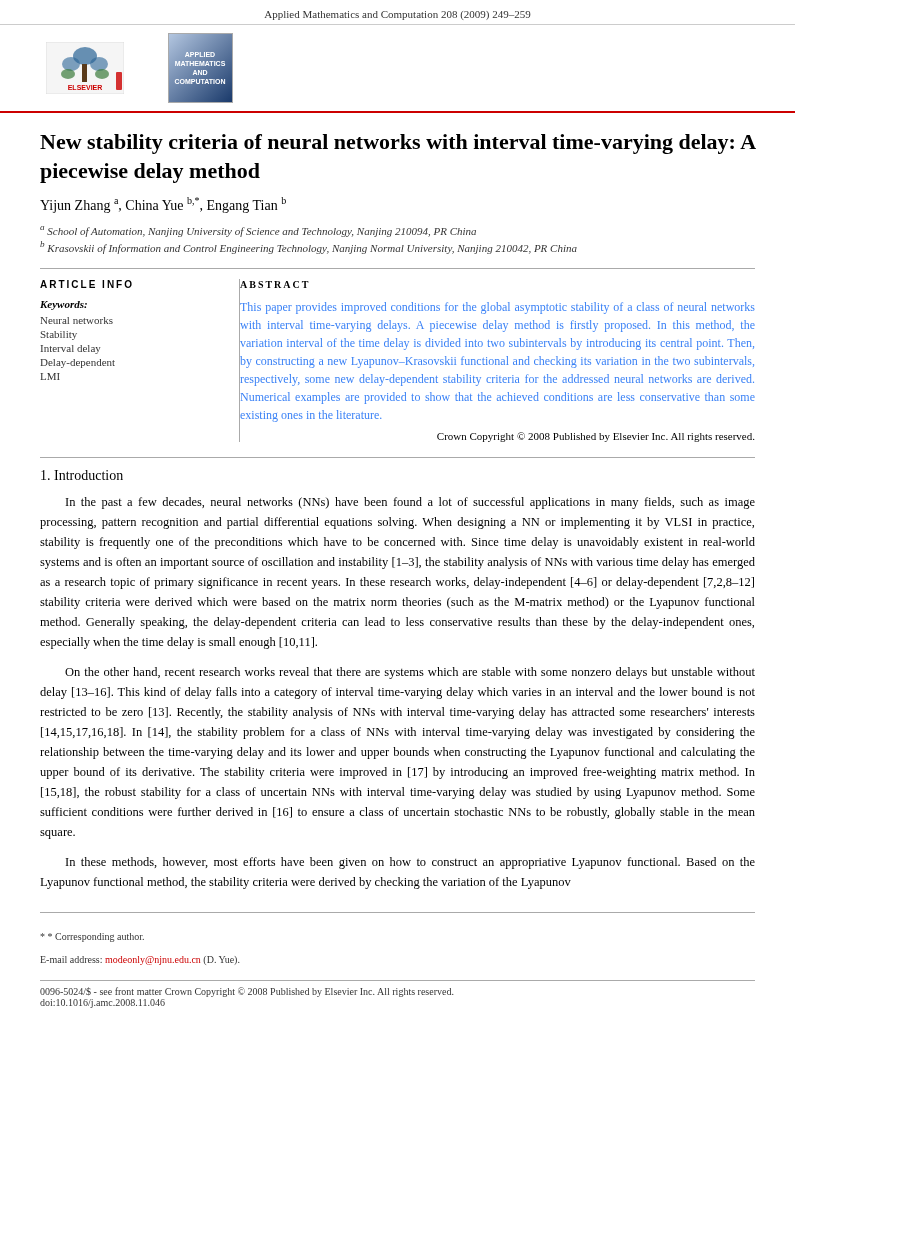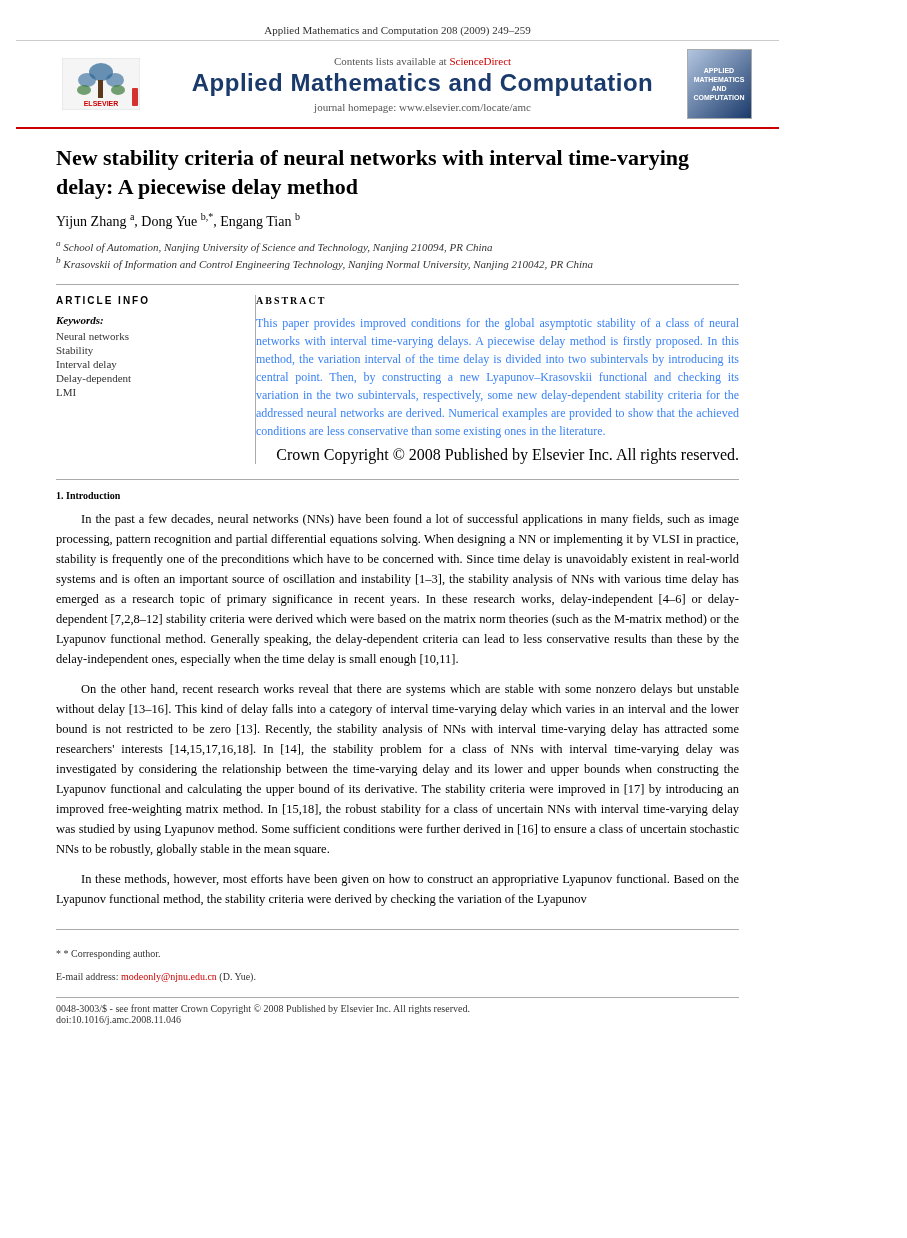--- a/index.html
+++ b/index.html
@@ -7,21 +7,21 @@
       width: 907px;
       min-height: 1238px;
       background: #fff;
       font-family: 'Times New Roman', Times, serif;
       font-size: 13px;
       color: #000;
     }
     .page-container {
       width: 795px;
       min-height: 1238px;
-      padding: 16px;
+      padding: 0;
       position: relative;
     }
 
     
     .top-bar {
       text-align: center;
       font-size: 11px;
       color: #333;
       padding: 8px 0 4px 0;
       border-bottom: 1px solid #ccc;
@@ -171,37 +171,37 @@
       margin-bottom: 8px;
       font-family: Liberation Serif, serif;
     }
     .abstract-text {
       font-size: 12px;
       line-height: 1.5;
       text-align: justify;
       color: #3b82f6;
     }
     .copyright-line {
-      font-size: 16px;
+      font-size: 11px;
       text-align: right;
       margin-top: 6px;
       color: #000;
     }
 
     
     .section-divider {
       border: none;
       border-top: 1px solid #aaa;
       margin: 10px 0;
     }
 
     
     .section-title {
-      font-size: 10px;
-      font-weight: bold;
+      font-size: 14px;
+      font-weight: normal;
       margin-bottom: 8px;
       margin-top: 5px;
     }
     .body-text {
       font-size: 12.5px;
       line-height: 1.6;
       text-align: justify;
       color: #000;
       margin-bottom: 10px;
       text-indent: 2em;
@@ -259,47 +259,37 @@
           <ellipse cx="25" cy="22" rx="9" ry="7" fill="#2a6496" opacity="0.6"></ellipse>
           <ellipse cx="53" cy="22" rx="9" ry="7" fill="#2a6496" opacity="0.6"></ellipse>
           <rect x="36" y="22" width="5" height="18" fill="#5a3a1a"></rect>
           <ellipse cx="22" cy="32" rx="7" ry="5" fill="#3a7a3a" opacity="0.7"></ellipse>
           <ellipse cx="56" cy="32" rx="7" ry="5" fill="#3a7a3a" opacity="0.7"></ellipse>
           <rect x="70" y="30" width="6" height="18" fill="#c00" opacity="0.8" rx="1"></rect>
           <text x="39" y="48" text-anchor="middle" font-size="7" fill="#c00" font-weight="bold" font-family="Arial">ELSEVIER</text>
         </svg>
       </div>
     </div>
-    <div class="journal-header-center">
-      <div class="science-direct-link">
-        <span>Contents lists available at</span>
-        <a href="#" style="color:#c00; text-decoration:none;">
-          <span>ScienceDirect</span>
-        </a>
-      </div>
-      <div class="journal-title-main">Applied Mathematics and Computation</div>
-      <div class="journal-homepage">journal homepage: www.elsevier.com/locate/amc</div>
-    </div>
     <div class="journal-header-right">
       <div class="journal-thumb">
         <span style="white-space:pre-wrap; font-size:7px; font-family:Arial; font-weight:bold; color:#fff; text-align:center;">APPLIED
 MATHEMATICS
 AND
 COMPUTATION</span>
       </div>
     </div>
   </div>
 
   <div class="main-content">
 
     <div class="article-title">New stability criteria of neural networks with interval time-varying delay: A piecewise delay method</div>
 
     <div class="authors">
       <span>Yijun Zhang </span><sup class="author-sup">a</sup><span>, </span>
-      <span>Dong Yue </span><sup class="author-sup">b,*</sup><span>, </span>
+      <span>China Yue </span><sup class="author-sup">b,*</sup><span>, </span>
       <span>Engang Tian </span><sup class="author-sup">b</sup>
     </div>
 
     <div class="affiliations">
       <div class="affiliation-line">
         <sup>a</sup>
         <span>School of Automation, Nanjing University of Science and Technology, Nanjing 210094, PR China</span>
       </div>
       <div class="affiliation-line">
         <sup>b</sup>
@@ -346,18 +336,18 @@
       <div class="footnote-line">
         <span>E-mail address:</span>
         <a href="#" class="footnote-email">
           <span>modeonly@njnu.edu.cn</span>
         </a>
         <span> (D. Yue).</span>
       </div>
     </div>
 
     <div class="bottom-bar">
-      <div>0048-3003/$ - see front matter Crown Copyright © 2008 Published by Elsevier Inc. All rights reserved.</div>
+      <div>0096-5024/$ - see front matter Crown Copyright © 2008 Published by Elsevier Inc. All rights reserved.</div>
       <div>doi:10.1016/j.amc.2008.11.046</div>
     </div>
 
   </div>
 </div>
 
 </body></html>

